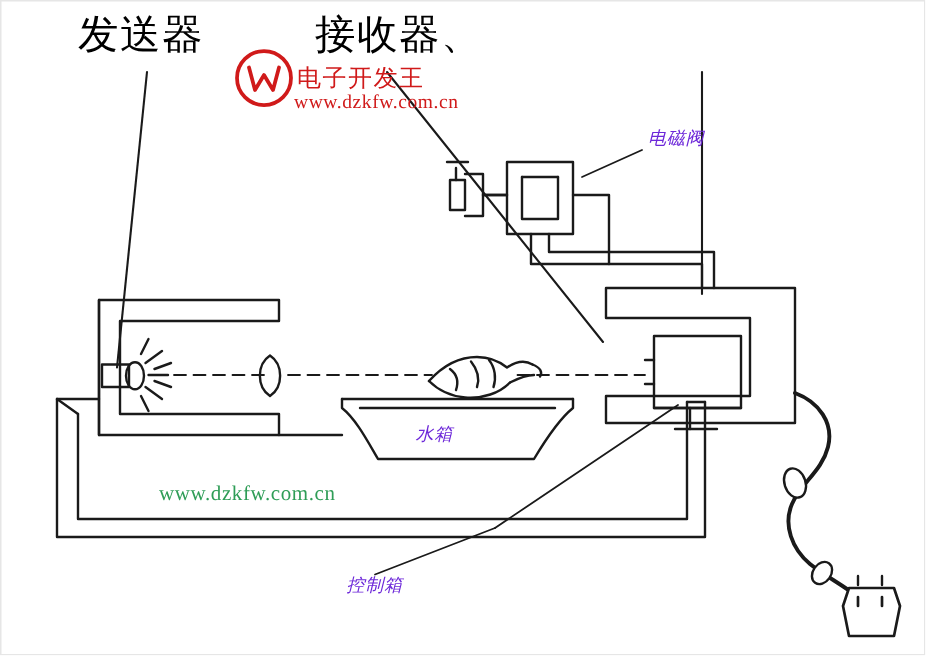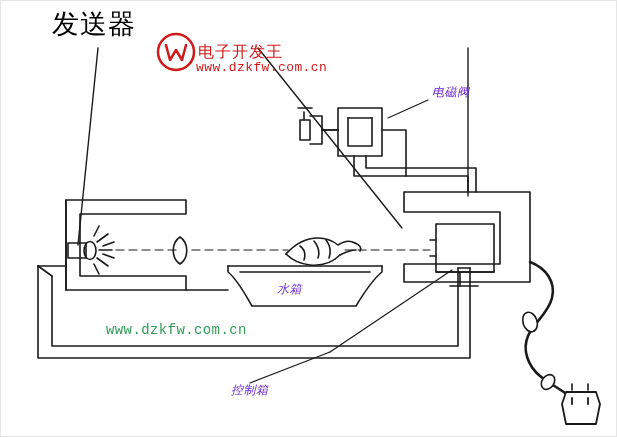--- a/index.html
+++ b/index.html
@@ -35,21 +35,21 @@
   }
   .small-label {
     font-family: "DejaVu Sans", sans-serif;
     font-size: 12px;
     color: #6d28d9;
     letter-spacing: 0.5px;
     font-style: italic;
   }
   .wm-url {
     position: absolute;
-    font-family: Liberation Mono, monospace;
+    font-family: Liberation Serif, serif;
     font-size: 13px;
     letter-spacing: 0.4px;
   }
   .wm-url.red { color: #d01a1a; }
   .wm-url.green { color: #2f9d57; font-size: 14px; }
   .wm-logo-text {
     position: absolute;
     font-family: "DejaVu Sans", sans-serif;
     font-size: 16px;
     color: #d01a1a;
@@ -181,20 +181,21 @@
       </g>
     </g>
 
     <g>
       <circle cx="176" cy="52" r="18" fill="none" stroke="#d01a1a" stroke-width="2.5"></circle>
       <path d="M 166 45 L 170 60 L 176 50 L 182 60 L 186 45" fill="none" stroke="#d01a1a" stroke-width="2.5" stroke-linecap="round" stroke-linejoin="round"></path>
     </g>
   </svg>
 
   <div class="label top-label" style="left:52px; top:10px;">发送器</div>
+  <div class="label top-label" style="left:210px; top:10px;">接收器、</div>
 
   <div class="label small-label" style="left:432px; top:86px;">电磁阀</div>
   <div class="label small-label" style="left:277px; top:283px;">水箱</div>
   <div class="label small-label" style="left:231px; top:384px;">控制箱</div>
 
   <div class="wm-logo-text" style="left:198px; top:42px;">电子开发王</div>
   <div class="wm-url red" style="left:196px; top:60px;">www.dzkfw.com.cn</div>
   <div class="wm-url green" style="left:106px; top:322px;">www.dzkfw.com.cn</div>
 
   <div class="border-frame"></div>

